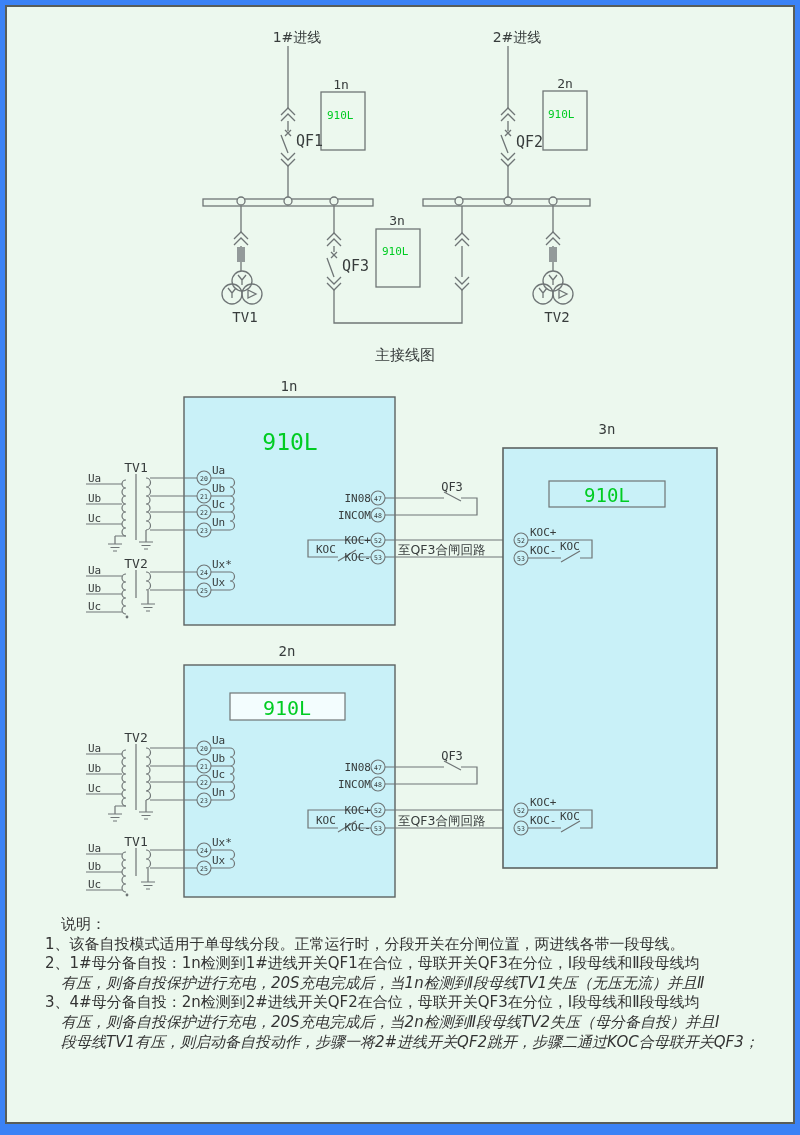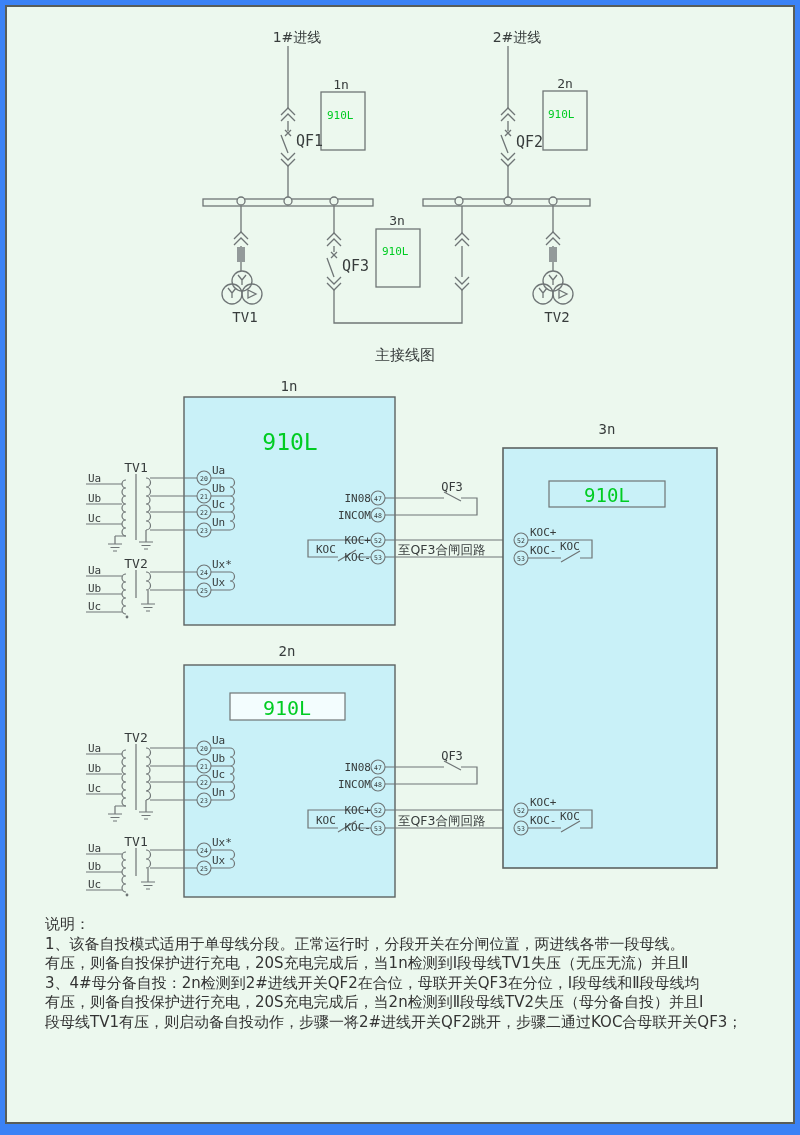--- a/index.html
+++ b/index.html
@@ -8,23 +8,23 @@
   .frame{position:absolute;left:5px;top:5px;width:786px;height:1115px;
          border:2px solid #585d5a;background:#ecf8ee;}
   svg{position:absolute;left:0;top:0;}
   svg text{stroke:none;}
   .mono{font-family:"DejaVu Sans Mono",monospace;}
   .cn{font-family:"DejaVu Sans",sans-serif;}
   .grn{fill:#00cc22;}
   .ink{fill:#373c3c;}
   .notes{position:absolute;left:45px;top:915px;width:730px;color:#333333;
          font-size:15px;line-height:19.6px;white-space:nowrap;}
-  .notes .ln-h{margin-left:0;}
+  .notes .ln-h{margin-left:16px;}
   .notes .ln-i{}
-  .notes .ln-c{}
+  .notes .ln-c{margin-left:16px;font-style:italic;}
 </style>
 </head>
 <body>
 
 <div class="page">
   <div class="frame"></div>
 
   <svg width="800" height="1135" viewBox="0 0 800 1135">
     <defs>
       <g id="chevU">
@@ -285,18 +285,19 @@
             <circle cx="521" cy="828" r="7"></circle>
             <text class="mono ink" x="521" y="830.5" font-size="6.5" text-anchor="middle" stroke="none">53</text>
           </g>
       </g>
     </g>
   </svg>
 
   <div class="notes">
     <div class="ln-h">说明：</div>
     <div class="ln-i">1、该备自投模式适用于单母线分段。正常运行时，分段开关在分闸位置，两进线各带一段母线。</div>
+    <div class="ln-i">2、1#母分备自投：1n检测到1#进线开关QF1在合位，母联开关QF3在分位，Ⅰ段母线和Ⅱ段母线均</div>
     <div class="ln-c">有压，则备自投保护进行充电，20S充电完成后，当1n检测到Ⅰ段母线TV1失压（无压无流）并且Ⅱ</div>
     <div class="ln-i">3、4#母分备自投：2n检测到2#进线开关QF2在合位，母联开关QF3在分位，Ⅰ段母线和Ⅱ段母线均</div>
     <div class="ln-c">有压，则备自投保护进行充电，20S充电完成后，当2n检测到Ⅱ段母线TV2失压（母分备自投）并且Ⅰ</div>
     <div class="ln-c">段母线TV1有压，则启动备自投动作，步骤一将2#进线开关QF2跳开，步骤二通过KOC合母联开关QF3；</div>
   </div>
 </div>
 
 </body></html>

